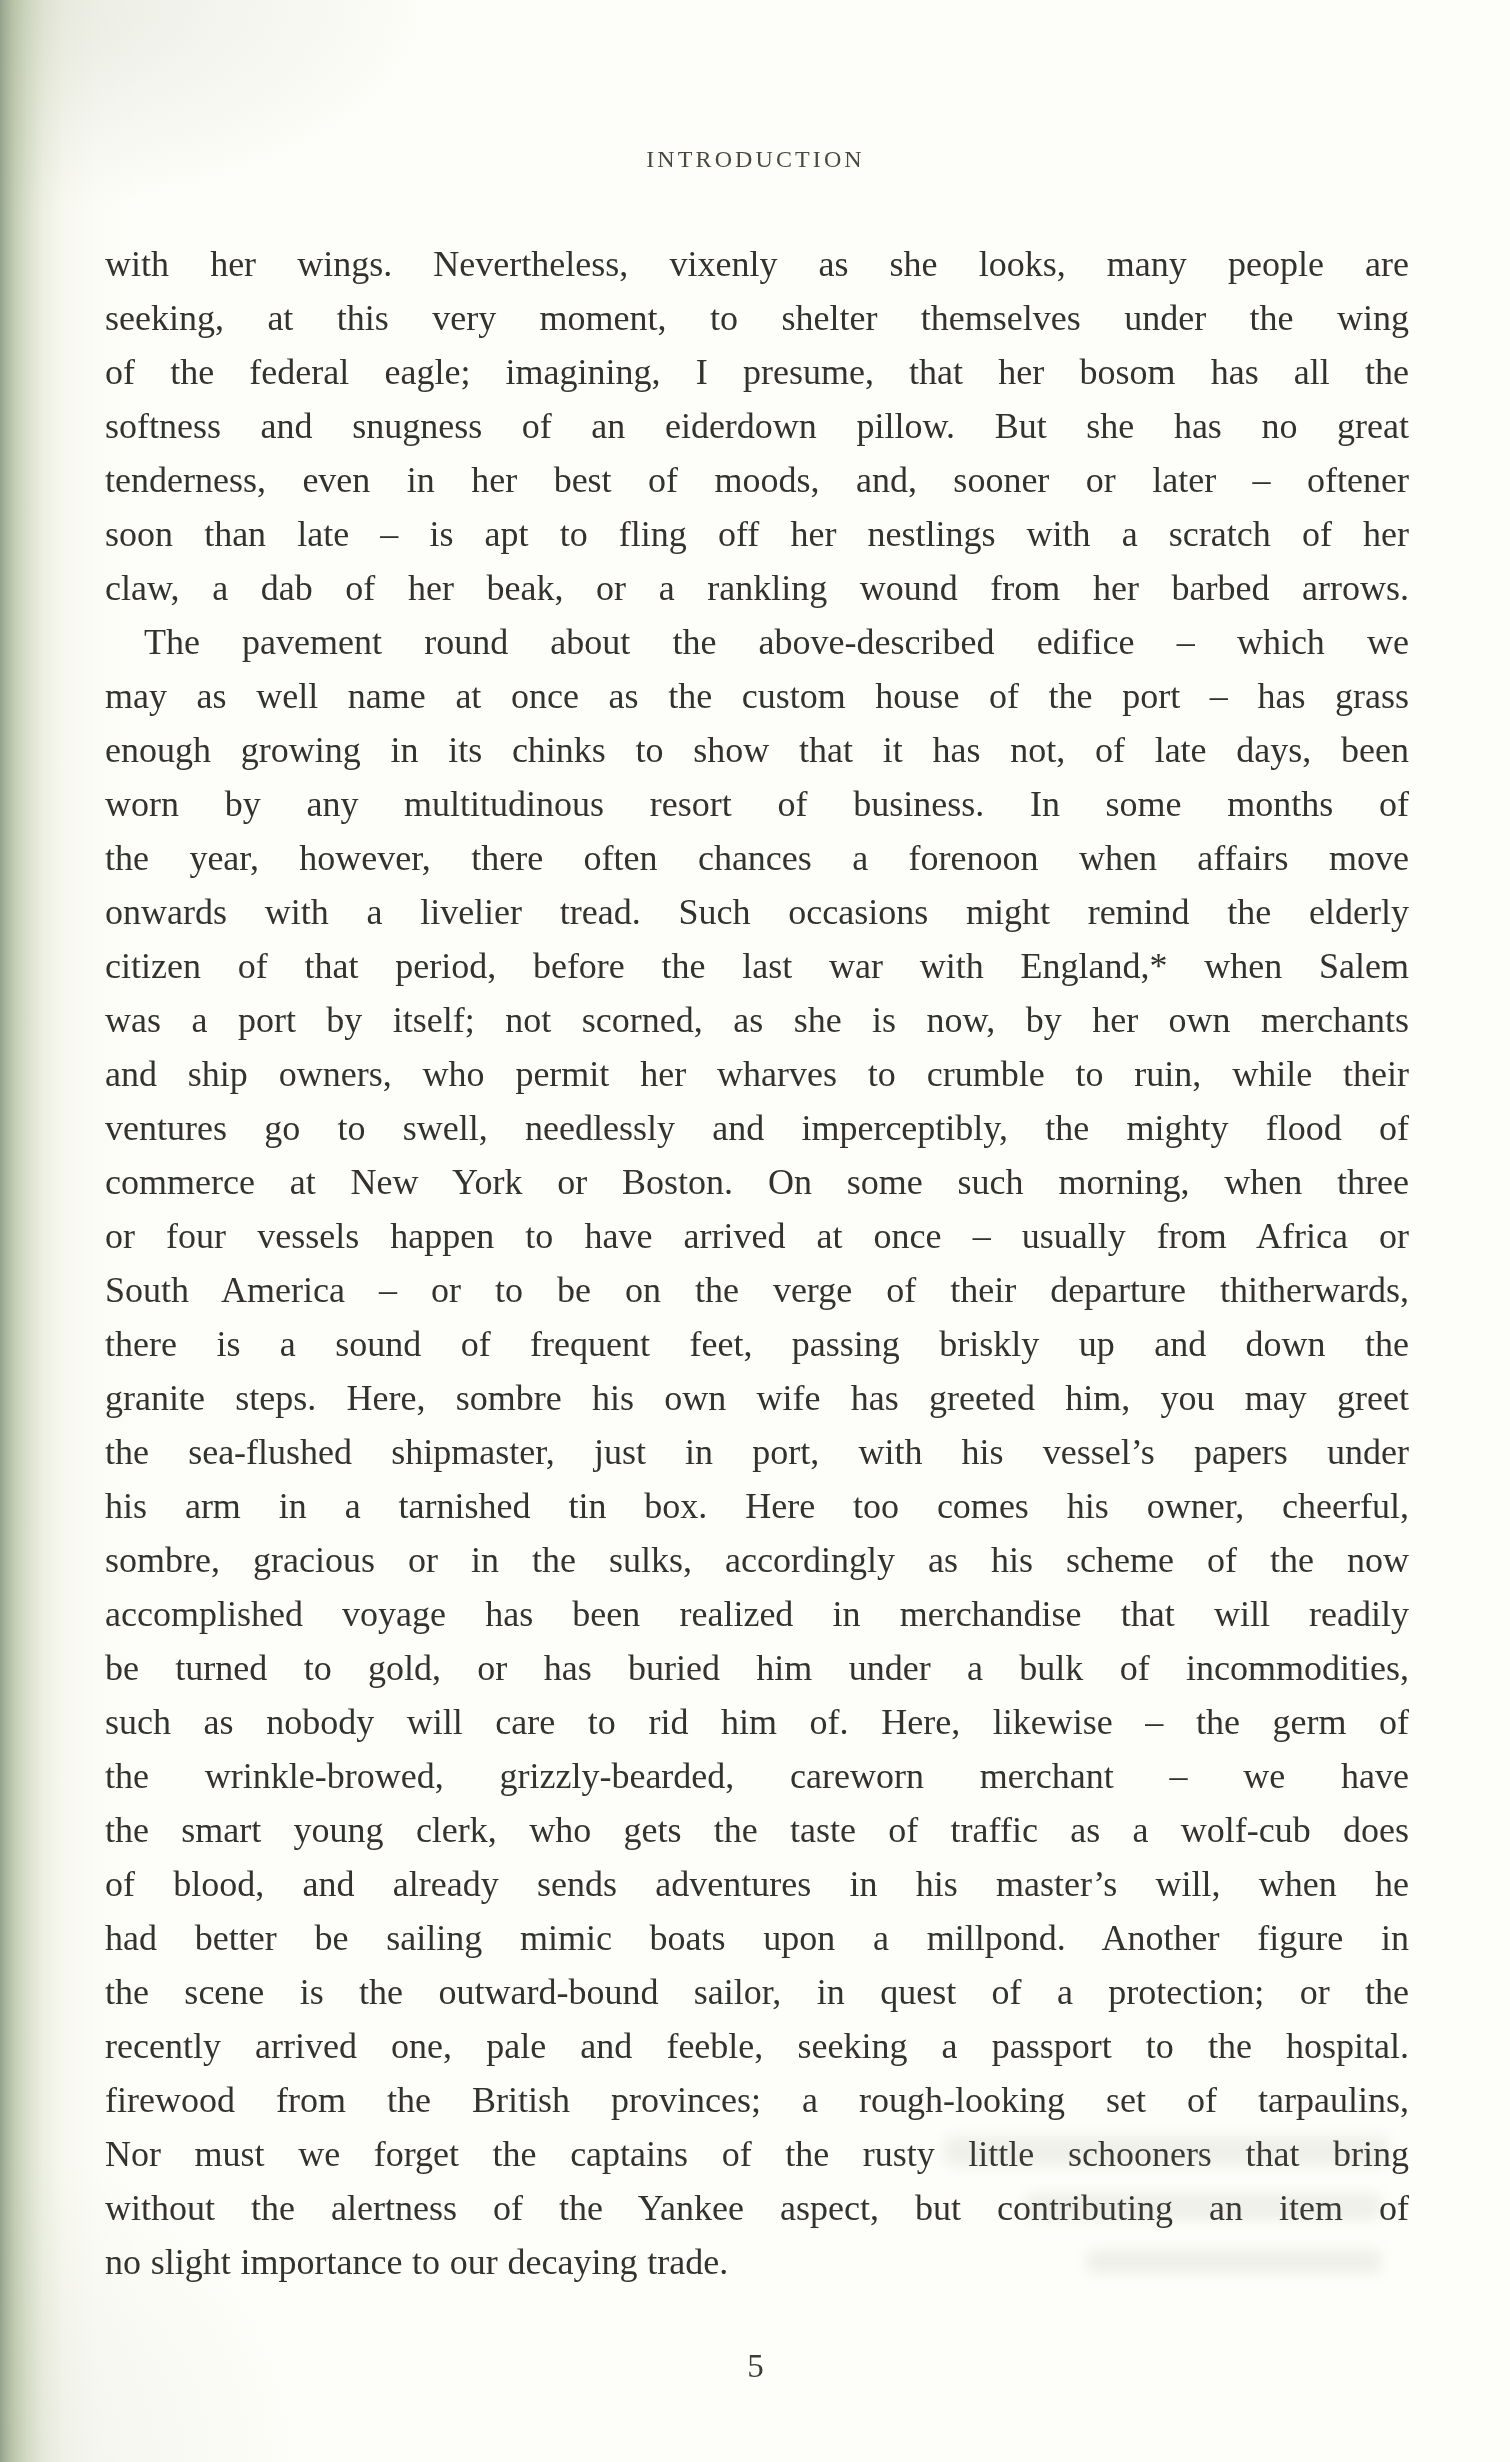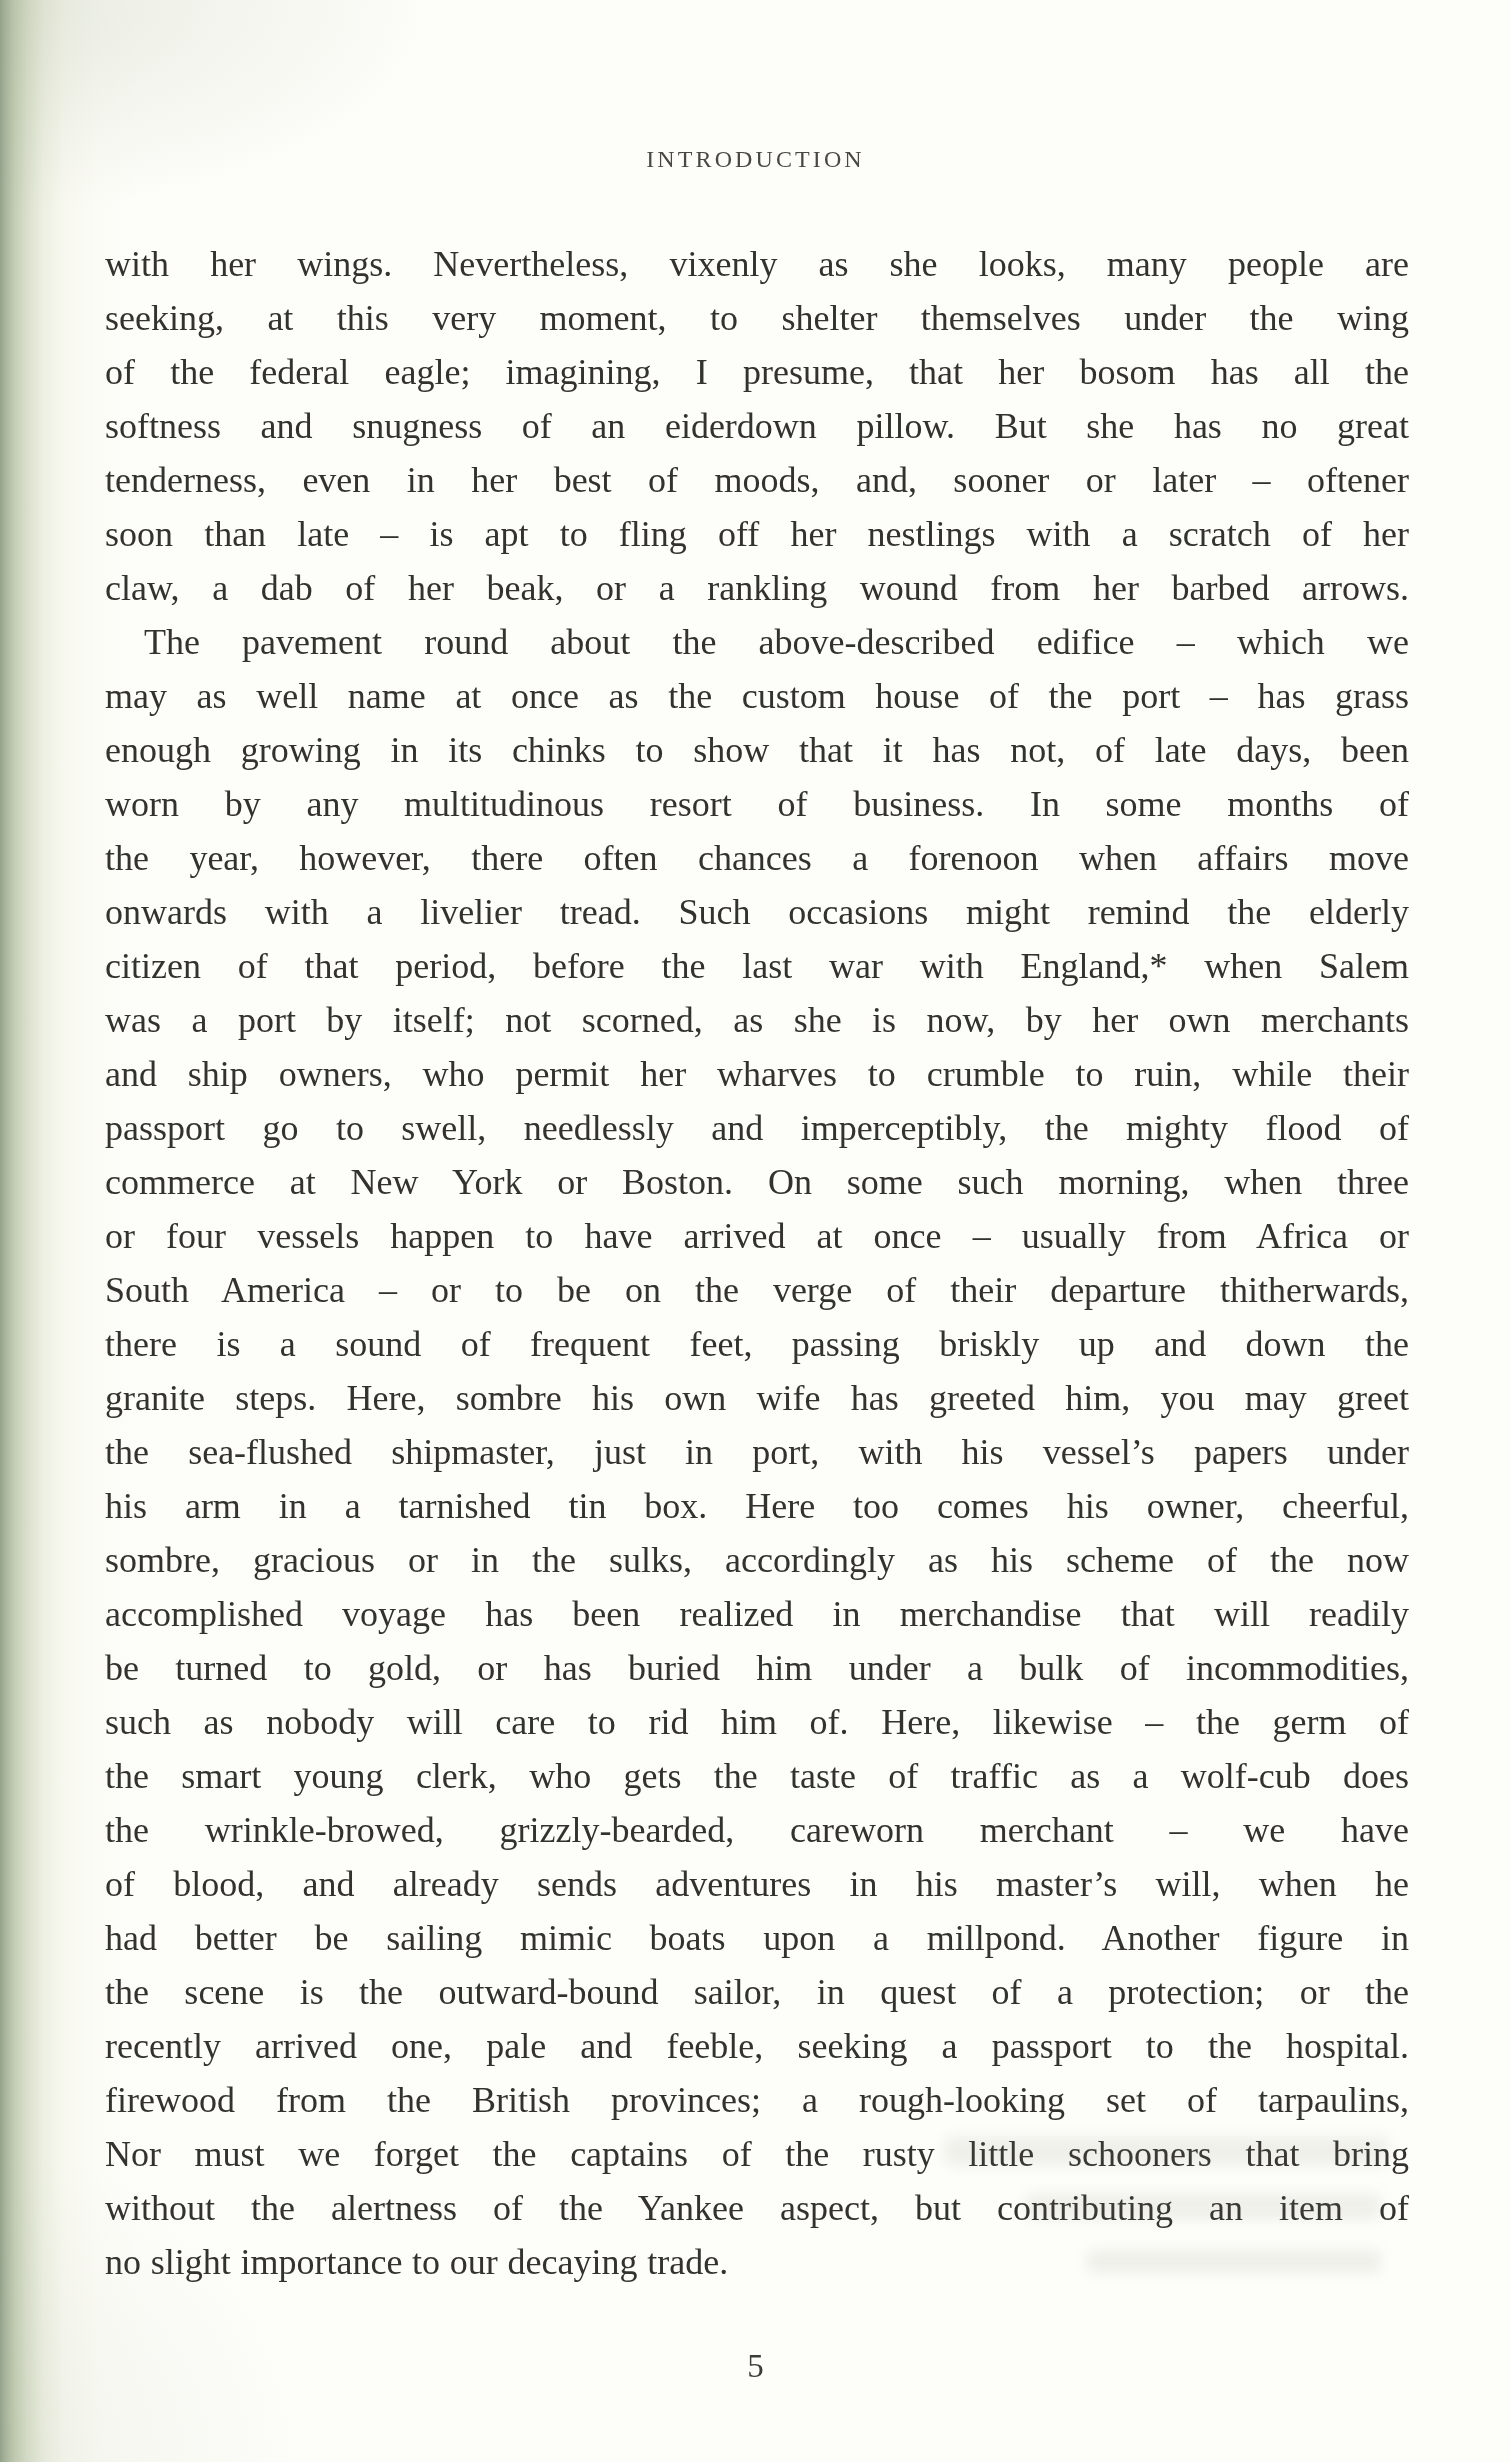--- a/index.html
+++ b/index.html
@@ -81,34 +81,34 @@
       <div class="para">
         <div class="line indent">The pavement round about the above-described edifice – which we</div>
         <div class="line">may as well name at once as the custom house of the port – has grass</div>
         <div class="line">enough growing in its chinks to show that it has not, of late days, been</div>
         <div class="line">worn by any multitudinous resort of business. In some months of</div>
         <div class="line">the year, however, there often chances a forenoon when affairs move</div>
         <div class="line">onwards with a livelier tread. Such occasions might remind the elderly</div>
         <div class="line">citizen of that period, before the last war with England,* when Salem</div>
         <div class="line">was a port by itself; not scorned, as she is now, by her own merchants</div>
         <div class="line">and ship owners, who permit her wharves to crumble to ruin, while their</div>
-        <div class="line">passport go to swell, needlessly and imperceptibly, the mighty flood of</div>
+        <div class="line">ventures go to swell, needlessly and imperceptibly, the mighty flood of</div>
         <div class="line">commerce at New York or Boston. On some such morning, when three</div>
         <div class="line">or four vessels happen to have arrived at once – usually from Africa or</div>
         <div class="line">South America – or to be on the verge of their departure thitherwards,</div>
         <div class="line">there is a sound of frequent feet, passing briskly up and down the</div>
         <div class="line">granite steps. Here, sombre his own wife has greeted him, you may greet</div>
         <div class="line">the sea-flushed shipmaster, just in port, with his vessel’s papers under</div>
         <div class="line">his arm in a tarnished tin box. Here too comes his owner, cheerful,</div>
         <div class="line">sombre, gracious or in the sulks, accordingly as his scheme of the now</div>
         <div class="line">accomplished voyage has been realized in merchandise that will readily</div>
         <div class="line">be turned to gold, or has buried him under a bulk of incommodities,</div>
         <div class="line">such as nobody will care to rid him of. Here, likewise – the germ of</div>
+        <div class="line">the wrinkle-browed, grizzly-bearded, careworn merchant – we have</div>
         <div class="line">the smart young clerk, who gets the taste of traffic as a wolf-cub does</div>
-        <div class="line">the wrinkle-browed, grizzly-bearded, careworn merchant – we have</div>
         <div class="line">of blood, and already sends adventures in his master’s will, when he</div>
         <div class="line">had better be sailing mimic boats upon a millpond. Another figure in</div>
         <div class="line">the scene is the outward-bound sailor, in quest of a protection; or the</div>
         <div class="line">recently arrived one, pale and feeble, seeking a passport to the hospital.</div>
         <div class="line">firewood from the British provinces; a rough-looking set of tarpaulins,</div>
         <div class="line">Nor must we forget the captains of the rusty little schooners that bring</div>
         <div class="line">without the alertness of the Yankee aspect, but contributing an item of</div>
         <div class="line last">no slight importance to our decaying trade.</div>
       </div>
     </div>

